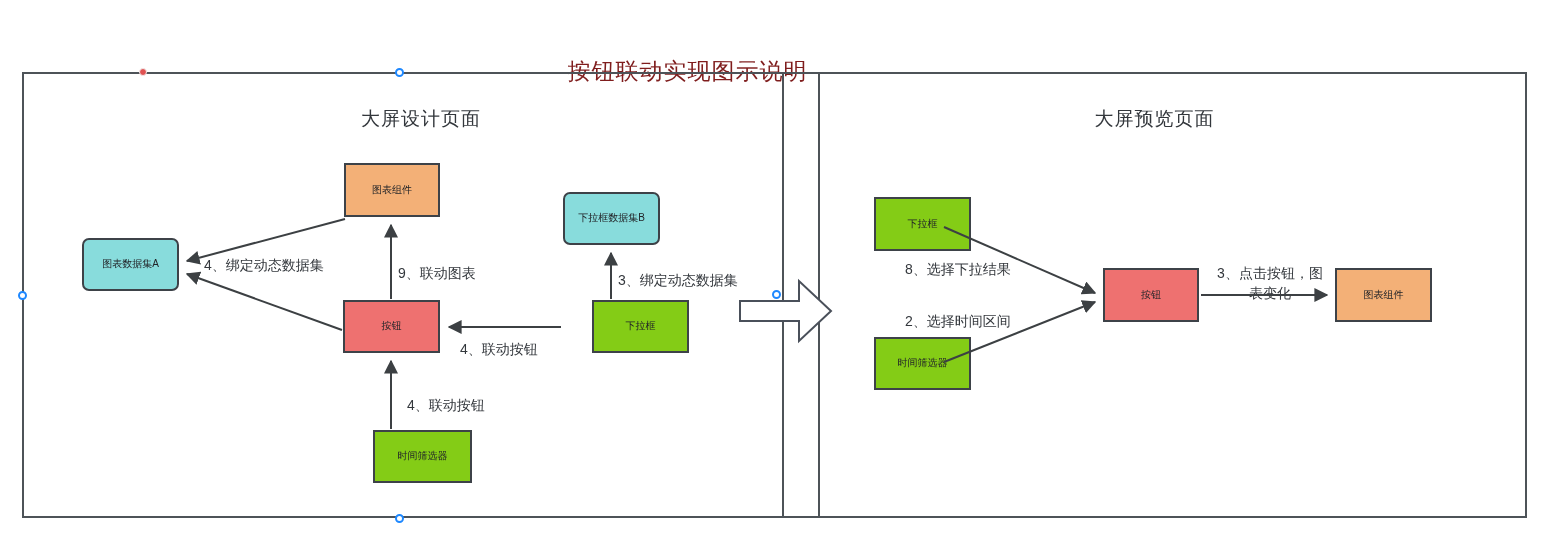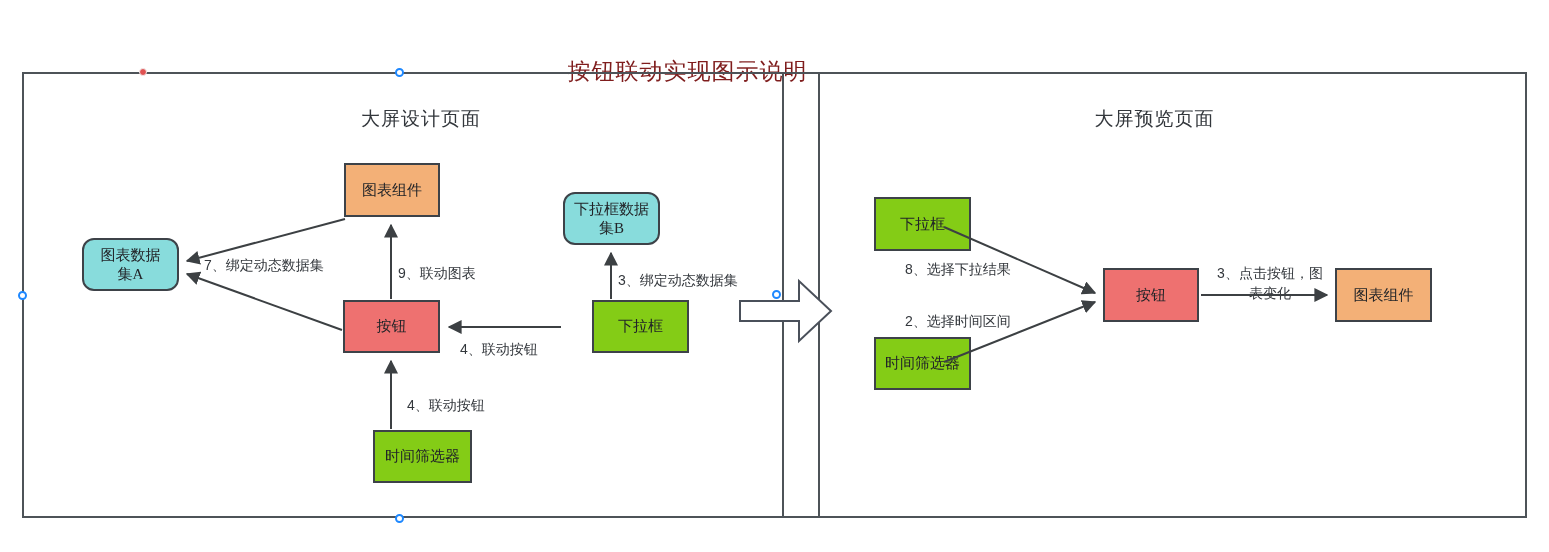--- a/index.html
+++ b/index.html
@@ -15,24 +15,24 @@
   .panel{
     position:absolute;border:2px solid #4d5358;background:transparent;box-sizing:border-box;
   }
   .panel-title{
     position:absolute;left:0;right:0;top:32px;text-align:center;
     font-size:19px;color:#33373c;letter-spacing:1px;
   }
   .node{
     position:absolute;border:2px solid #3d4248;box-sizing:border-box;
     display:flex;align-items:center;justify-content:center;
-    font-size:15px;color:#222428;text-align:center;line-height:1.25;font-family:Liberation Serif, serif;
+    font-size:10px;color:#222428;text-align:center;line-height:1.25;
   }
   .node .node-label{display:block;}
-  .rounded{border-radius:12px;}
+  .rounded{border-radius:7px;}
   .fill-orange{background:#f3b077;}
   .fill-cyan{background:#88dcdc;}
   .fill-salmon{background:#ee7170;}
   .fill-red{background:#84cc16;margin-left:29px;}
   .edge-label{
     position:absolute;font-size:14px;color:#33373c;white-space:nowrap;
   }
   .edge-label.wrap{white-space:normal;text-align:center;line-height:1.45;}
   .svg-layer{position:absolute;left:0;top:0;pointer-events:none;}
   .handle{
@@ -90,21 +90,21 @@
 </div>
 
 <div class="node fill-salmon" style="left:1103px;top:268px;width:96px;height:54px;">
   <span class="node-label">按钮</span>
 </div>
 
 <div class="node fill-orange" style="left:1335px;top:268px;width:97px;height:54px;">
   <span class="node-label">图表组件</span>
 </div>
 
-<div class="edge-label" style="left:204px;top:257px;">7、绑定动态数据集</div>
+<div class="edge-label" style="left:204px;top:257px;">4、绑定动态数据集</div>
 <div class="edge-label" style="left:398px;top:265px;">9、联动图表</div>
 <div class="edge-label" style="left:618px;top:272px;">3、绑定动态数据集</div>
 <div class="edge-label" style="left:460px;top:341px;">4、联动按钮</div>
 <div class="edge-label" style="left:407px;top:397px;">4、联动按钮</div>
 
 <div class="edge-label" style="left:905px;top:261px;">8、选择下拉结果</div>
 <div class="edge-label" style="left:905px;top:313px;">2、选择时间区间</div>
 <div class="edge-label wrap" style="left:1211px;top:263px;width:118px;">3、点击按钮，图表变化</div>
 
 <svg class="svg-layer" width="1549" height="552" viewBox="0 0 1549 552">

